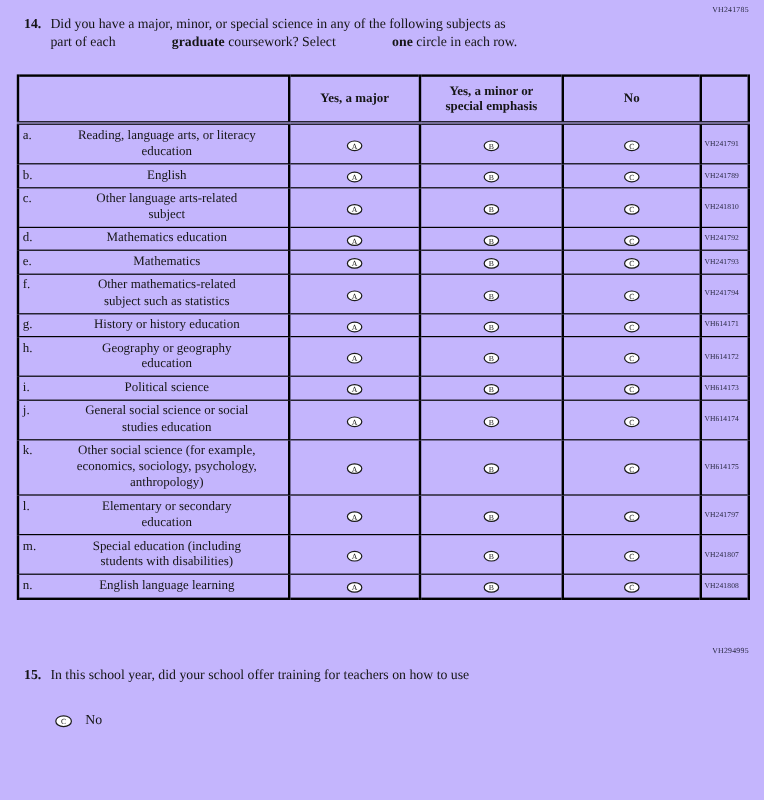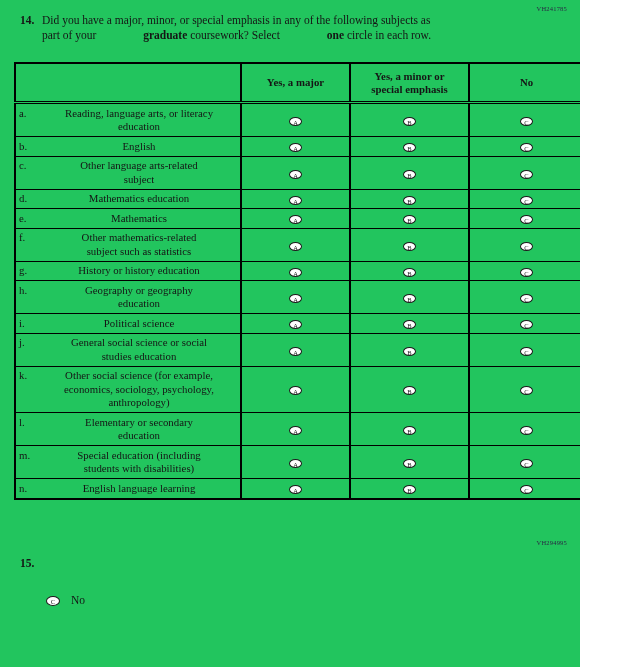--- a/index.html
+++ b/index.html
@@ -1,17 +1,17 @@
 <!DOCTYPE html>
 <html><head>
 <meta charset="utf-8">
 <style>
   html,body { margin:0; padding:0; background:#fff; }
   .page {
-    position:relative; width:580px; height:667px; background:#22c55e;
+    position:relative; width:637px; height:667px; background:#c4b5fd;
     font-family:"Liberation Serif","DejaVu Serif",serif; color:#151515;
     overflow:hidden;
   }
   .vcode {
     position:absolute; font-size:6.5px; color:#2a2a44; letter-spacing:.2px;
   }
   .code-q14 { top:5px; right:13px; }
   .code-q15 { top:539px; right:13px; }
 
   .question { position:absolute; left:20px; display:flex; }
@@ -56,22 +56,22 @@
 </head>
 <body>
 
 <div class="page">
 
   <div class="vcode code-q14">VH241785</div>
 
   <div class="question q14">
     <span class="qnum">14.</span>
     <div class="qtext">
-      <span>Did you have a major, minor, or special emphasis in any of the following subjects as</span><br>
-      <span>part of your </span><b>graduate</b><span> coursework? Select </span><b>one</b><span> circle in each row.</span>
+      <span>Did you have a major, minor, or special science in any of the following subjects as</span><br>
+      <span>part of each </span><b>graduate</b><span> coursework? Select </span><b>one</b><span> circle in each row.</span>
     </div>
   </div>
 
   <table class="resp">
     <colgroup>
       <col style="width:226px">
         <col style="width:109px">
         <col style="width:119px">
         <col style="width:115px">
         <col style="width:40px">
@@ -362,21 +362,21 @@
       <td class="code-cell">VH241808</td>
     </tr>
   </tbody>
   </table>
 
   <div class="vcode code-q15">VH294995</div>
 
   <div class="question q15">
     <span class="qnum">15.</span>
     <div class="qtext">
-      <br>
+      <span>In this school year, did your school offer training for teachers on how to use</span><br>
       <div class="options" id="q15-options">
 
 
     <div class="option">
       <span class="bubble">C</span>
       <span class="opt-label">No</span>
     </div>
   </div>
     </div>
   </div>

